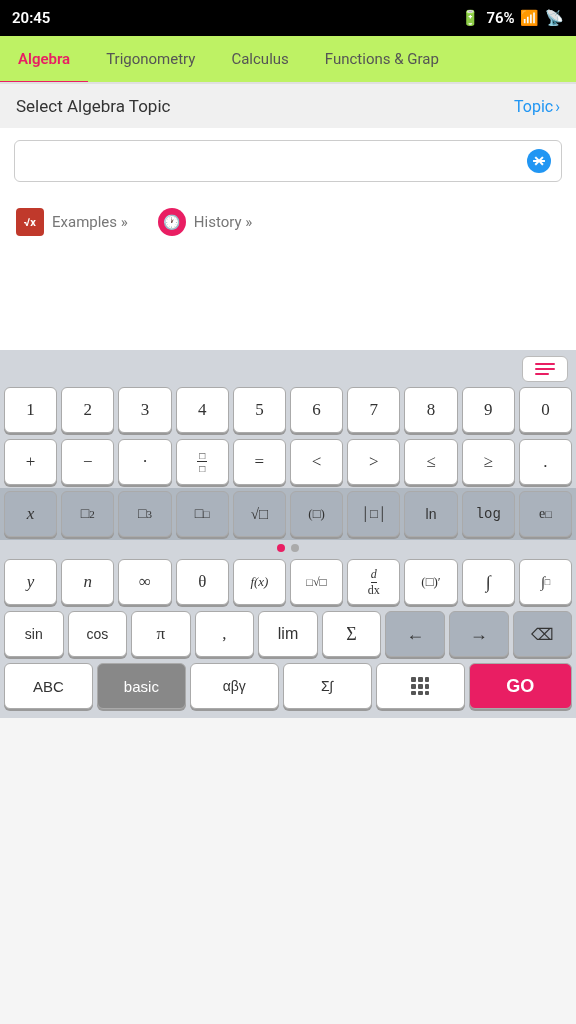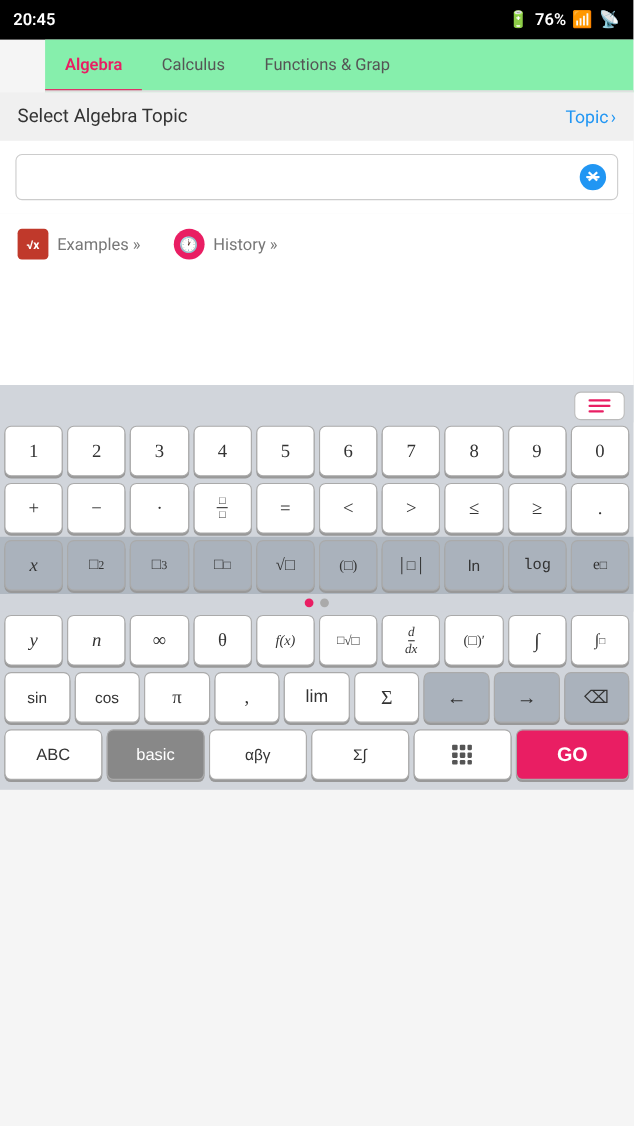--- a/index.html
+++ b/index.html
@@ -22,25 +22,24 @@
       justify-content: space-between;
       padding: 0 12px;
       font-size: 15px;
       font-weight: 600;
     }
     .status-left { display: flex; align-items: center; gap: 6px; }
     .status-right { display: flex; align-items: center; gap: 6px; }
 
     
     .tab-bar {
-      background: #86efac;
+      background: #bef264;
       display: flex;
       border-bottom: 2px solid #e0e0e0;
       overflow: hidden;
-      margin-left: 41px;
     }
     .tab-item {
       padding: 14px 18px;
       font-size: 15px;
       color: #555;
       white-space: nowrap;
       cursor: pointer;
       position: relative;
     }
     .tab-item.active {
@@ -290,20 +289,23 @@
     <span>🔋</span>
     <span>76%</span>
     <span>📶</span>
     <span>📡</span>
   </div>
 </div>
 
 <div class="tab-bar">
   <div class="tab-item active">
     <span>Algebra</span>
+  </div>
+  <div class="tab-item">
+    <span>Trigonometry</span>
   </div>
   <div class="tab-item">
     <span>Calculus</span>
   </div>
   <div class="tab-item">
     <span>Functions &amp; Grap</span>
   </div>
 </div>
 
 <div class="section-header">
@@ -402,21 +404,21 @@
   <div class="key-row">
     <div class="key" style="font-style:italic;">y</div>
     <div class="key" style="font-style:italic;">n</div>
     <div class="key">∞</div>
     <div class="key">θ</div>
     <div class="key" style="font-size:13px;font-style:italic;">f(x)</div>
     <div class="key" style="font-size:12px;"><sup>□</sup>√□</div>
     <div class="key" style="font-size:12px;">
       <span style="display:flex;flex-direction:column;align-items:center;">
         <span style="border-bottom:1px solid #333;font-style:italic;">d</span>
-        <span style="font-style:italic;">dx</span>
+        <span style="">dx</span>
       </span>
     </div>
     <div class="key" style="font-size:13px;">(□)′</div>
     <div class="key" style="font-size:18px;">∫</div>
     <div class="key" style="font-size:15px;">∫<sup style="font-size:9px;">□</sup></div>
   </div>
 
   <div class="key-row">
     <div class="key" style="font-family:sans-serif;font-size:14px;">sin</div>
     <div class="key" style="font-family:sans-serif;font-size:14px;">cos</div>

